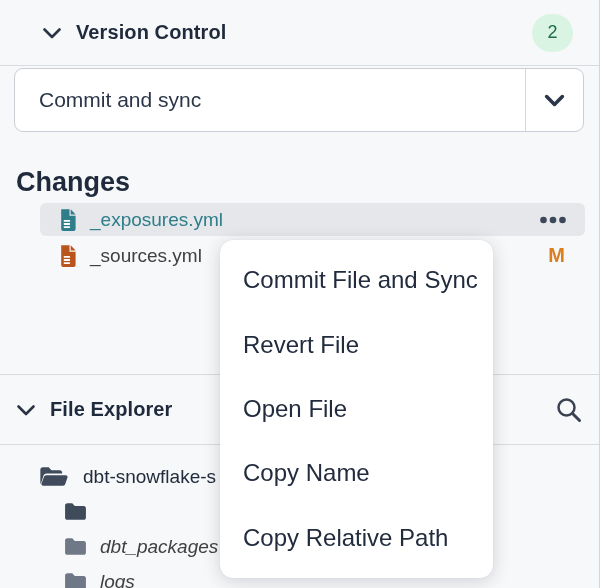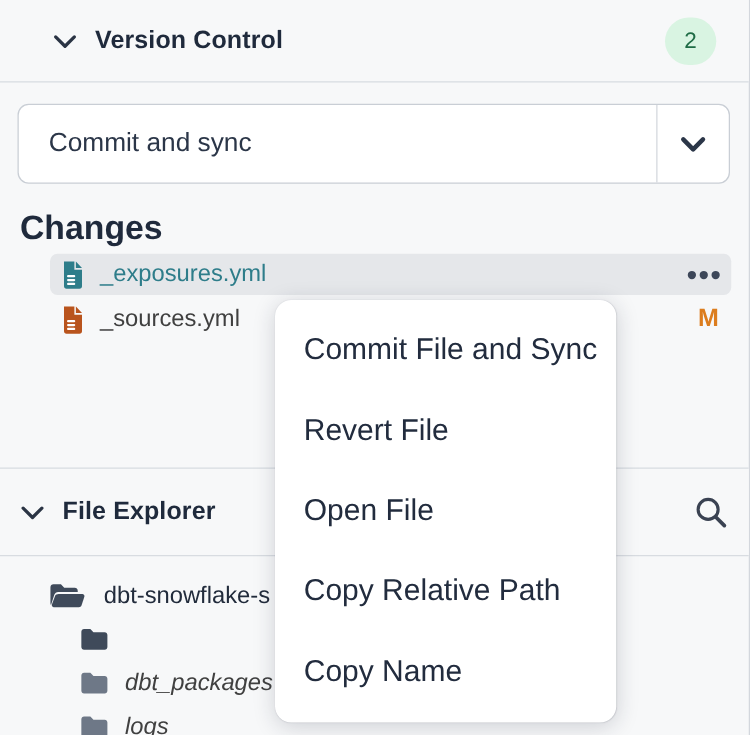--- a/index.html
+++ b/index.html
@@ -32,41 +32,41 @@
     border-radius: 20px; background: #d9f4e2;
     color: #1e6b45; font-size: 18px;
     display: flex; align-items: center; justify-content: center;
   }
   .search-ic { margin-left: auto; margin-right: 16px; width: 30px; height: 30px; cursor: pointer; }
   .search-ic circle { fill: none; stroke: #3a4252; stroke-width: 2.5; }
   .search-ic line { stroke: #3a4252; stroke-width: 3; stroke-linecap: round; }
 
   
   #commit-btn {
-    position: absolute; left: 14px; top: 83px; width: 570px; height: 64px;
+    position: absolute; left: 14px; top: 68px; width: 570px; height: 64px;
     background: #ffffff; border: 1px solid #c9ced5; border-radius: 9px;
     display: flex; align-items: stretch; cursor: pointer;
   }
   #commit-btn .commit-label {
     flex: 1; display: flex; align-items: center; padding-left: 24px;
     font-size: 21px; color: #2b3648;
   }
   #commit-btn .caret-seg {
     width: 58px; border-left: 1px solid #d4d8dd;
     display: flex; align-items: center; justify-content: center;
   }
   .caret-seg svg { width: 27px; height: 27px; }
   .caret-seg polyline { fill: none; stroke: #2b3648; stroke-width: 3.2; stroke-linecap: round; stroke-linejoin: round; }
 
   
   #changes-label { position: absolute; left: 16px; top: 167px; font-size: 27px; font-weight: 700; color: #1f2a3c; }
   #changes-list { position: absolute; left: 40px; top: 203px; width: 545px; }
   .change-row {
     height: 33px; margin-bottom: 3px; border-radius: 6px;
-    display: flex; align-items: center; padding: 0 8px; cursor: pointer;
+    display: flex; align-items: center; padding: 0 18px; cursor: pointer;
   }
   .change-row.selected { background: #e5e7ea; }
   .yml-icon { width: 20px; height: 24px; flex: 0 0 auto; margin-right: 12px; }
   .change-name { font-size: 19px; }
   .row-spacer { flex: 1; }
   .dots-ic { width: 28px; height: 8px; cursor: pointer; }
   .dots-ic circle { fill: #3d4759; }
   .status-badge { font-size: 20px; font-weight: 700; padding-right: 2px; }
 
   
@@ -198,18 +198,18 @@
   </div>
 </div>
 
   <div id="context-menu">
   <div class="menu-item">Commit File and Sync</div>
 
   <div class="menu-item">Revert File</div>
 
   <div class="menu-item">Open File</div>
 
+  <div class="menu-item">Copy Name</div>
+
   <div class="menu-item">Copy Relative Path</div>
-
-  <div class="menu-item">Copy Name</div>
 </div>
 
 </div>
 
 </body></html>

